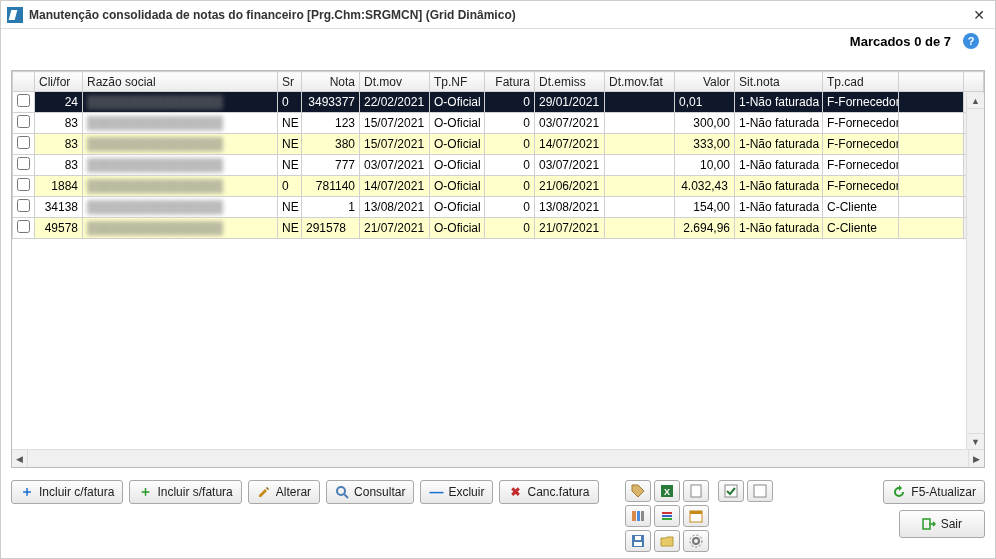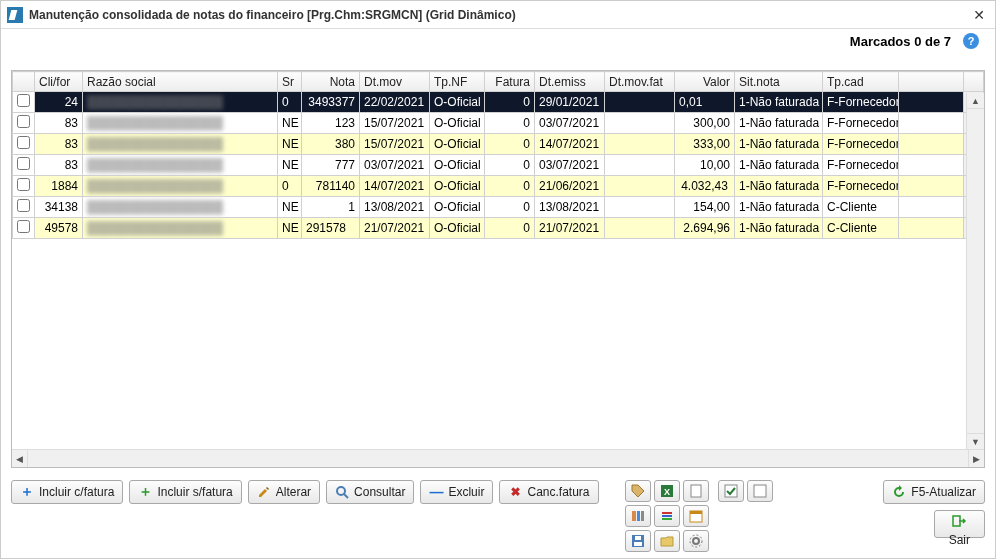--- a/index.html
+++ b/index.html
@@ -73,21 +73,21 @@
     border:1px solid #a8a8a8; border-radius:3px;
     padding:3px 8px; height:24px; font-size:12px; color:#222; cursor:pointer;
   }
   .btn .ic{width:14px;height:14px;display:inline-flex;align-items:center;justify-content:center;}
   .iconbtn{width:26px;height:22px;padding:0;justify-content:center;}
   .icon-grid{display:grid;grid-template-columns:repeat(3,26px);grid-auto-rows:22px;gap:3px;}
   .toolbar-left{display:flex;gap:6px;}
   .toolbar-mid{display:flex;gap:3px;margin-left:20px;align-items:flex-start;}
   .toolbar-right{margin-left:auto;display:flex;flex-direction:column;align-items:flex-end;gap:6px;}
   .toolbar-right-row{display:flex;gap:12px;align-items:center;}
-  .sair-btn{padding:3px 14px;height:28px;flex-direction:column;}
+  .sair-btn{padding:3px 22px;height:28px;}
   .ic-plus{color:#1a6fd1;font-weight:bold;font-size:14px;}
   .ic-plus-g{color:#2a9a2a;font-weight:bold;font-size:14px;}
   .ic-pencil{color:#c78a1a;}
   .ic-search{color:#4a7db5;}
   .ic-minus{color:#1a6fd1;font-weight:bold;font-size:14px;}
   .ic-x{color:#c42a2a;font-weight:bold;}
   .ic-refresh{color:#2a9a2a;font-weight:bold;}
   .ic-filter{color:#556;}
   .ic-exit{color:#2a9a2a;}
   .chev{font-size:9px;color:#555;}

